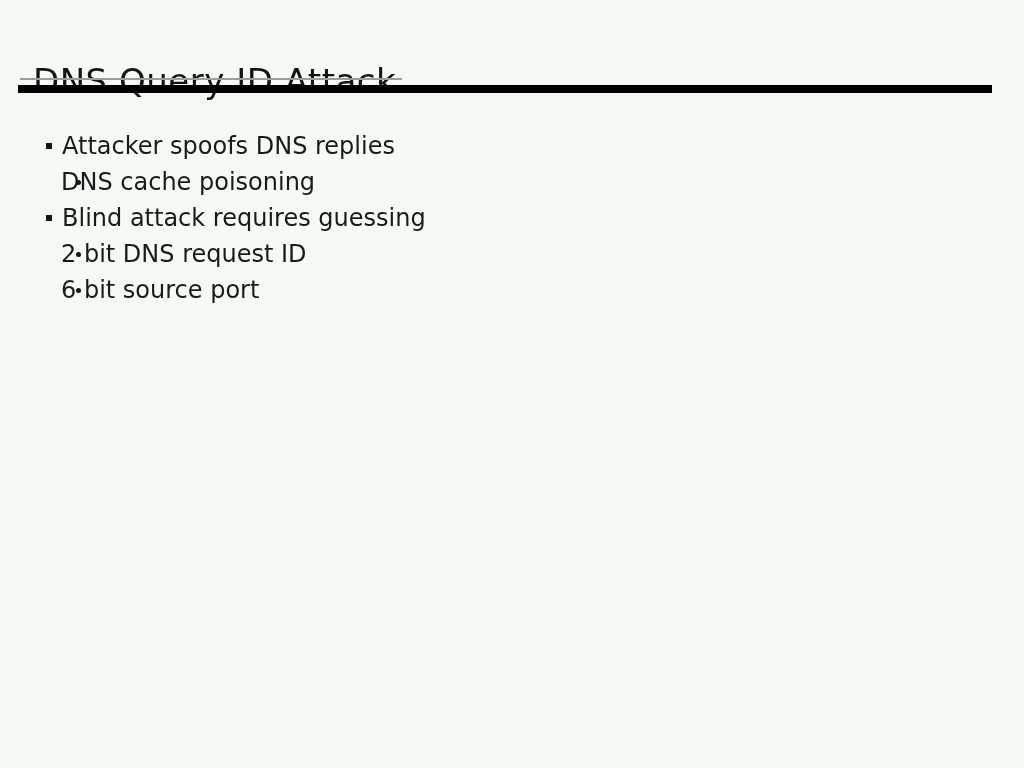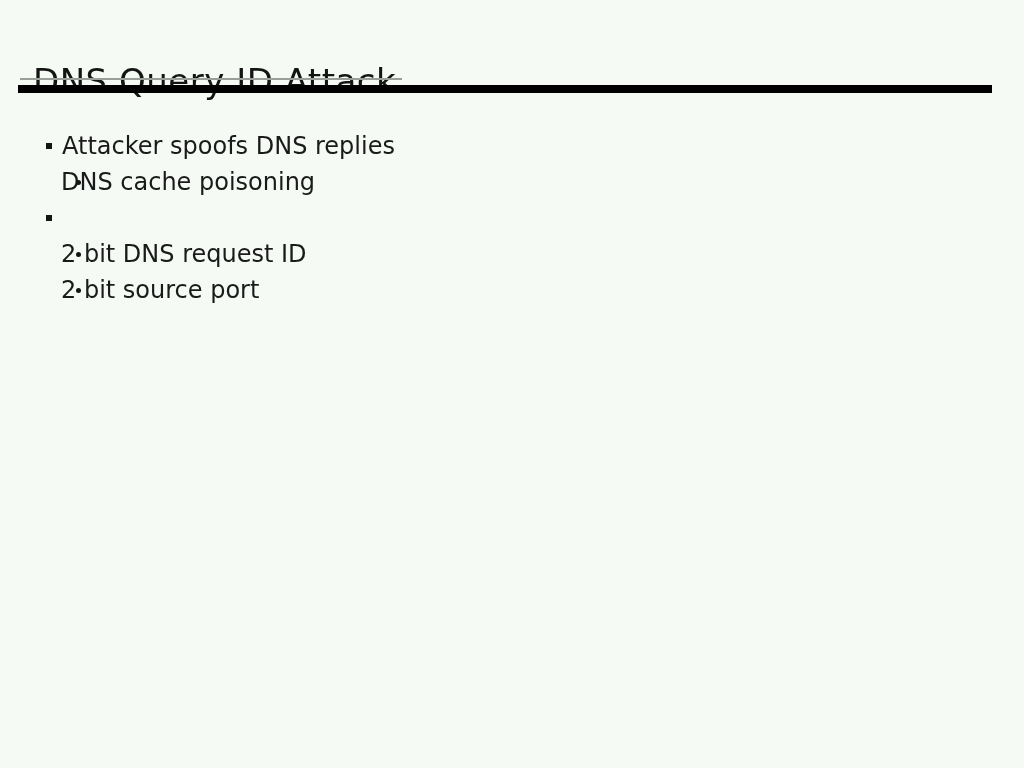--- a/index.html
+++ b/index.html
@@ -92,26 +92,27 @@
       <span>Attacker spoofs DNS replies</span>
     </div>
 
     <div class="bullet-row l2">
       <span class="marker dot"></span>
       <span>DNS cache poisoning</span>
     </div>
 
     <div class="bullet-row l1">
       <span class="marker square"></span>
+      <span>Blind attack requires guessing</span>
     </div>
 
     <div class="bullet-row l2">
       <span class="marker dot"></span>
       <span>2 bit DNS request ID</span>
     </div>
 
     <div class="bullet-row l2">
       <span class="marker dot"></span>
-      <span>2 bit source port</span>
+      <span>6 bit source port</span>
     </div>
 
   </div>
 </div>
 
 </body></html>

